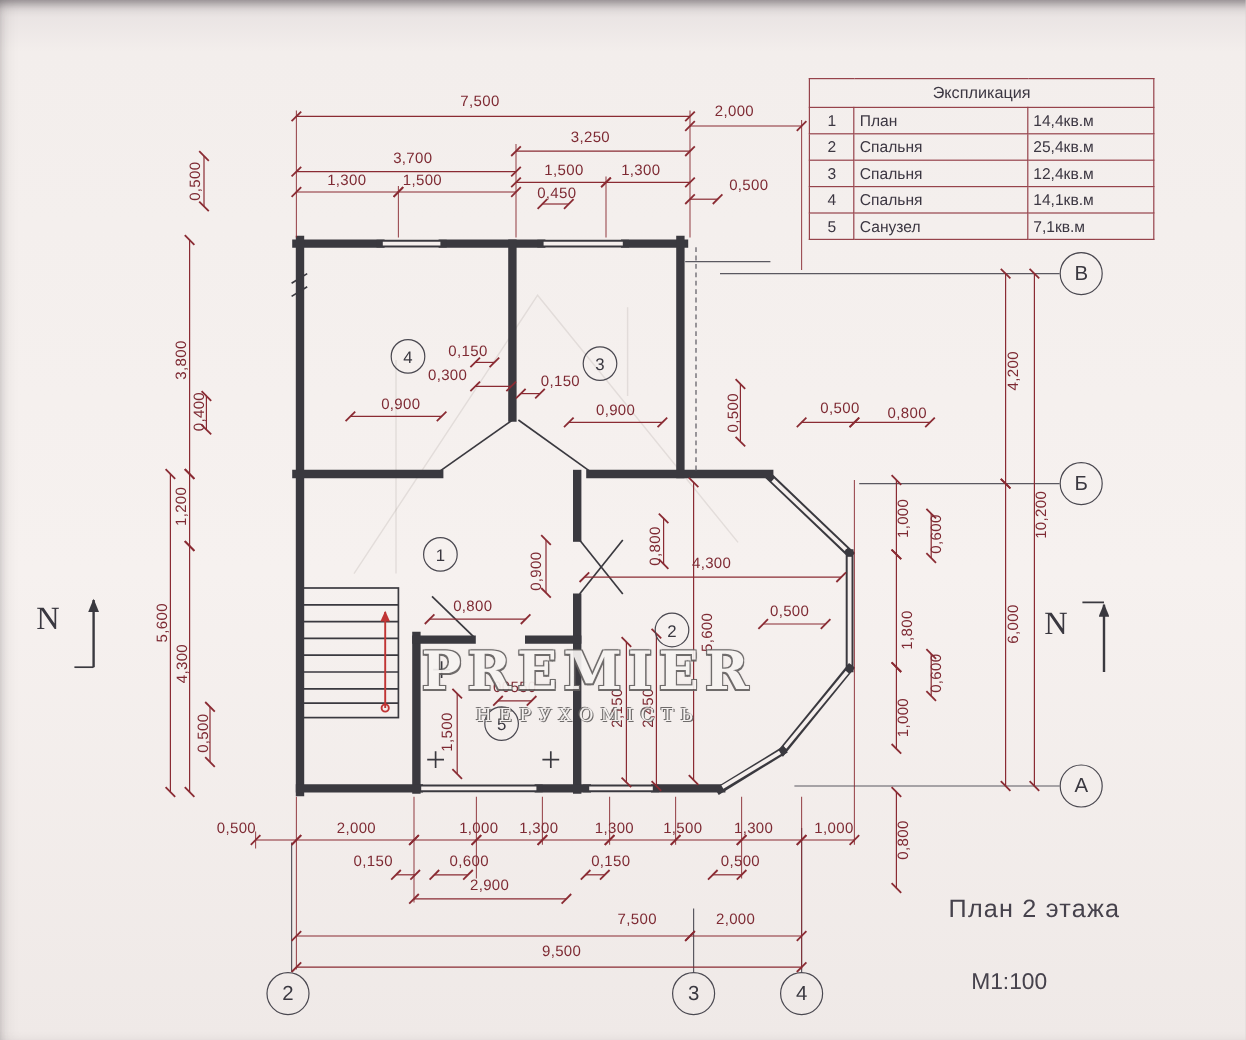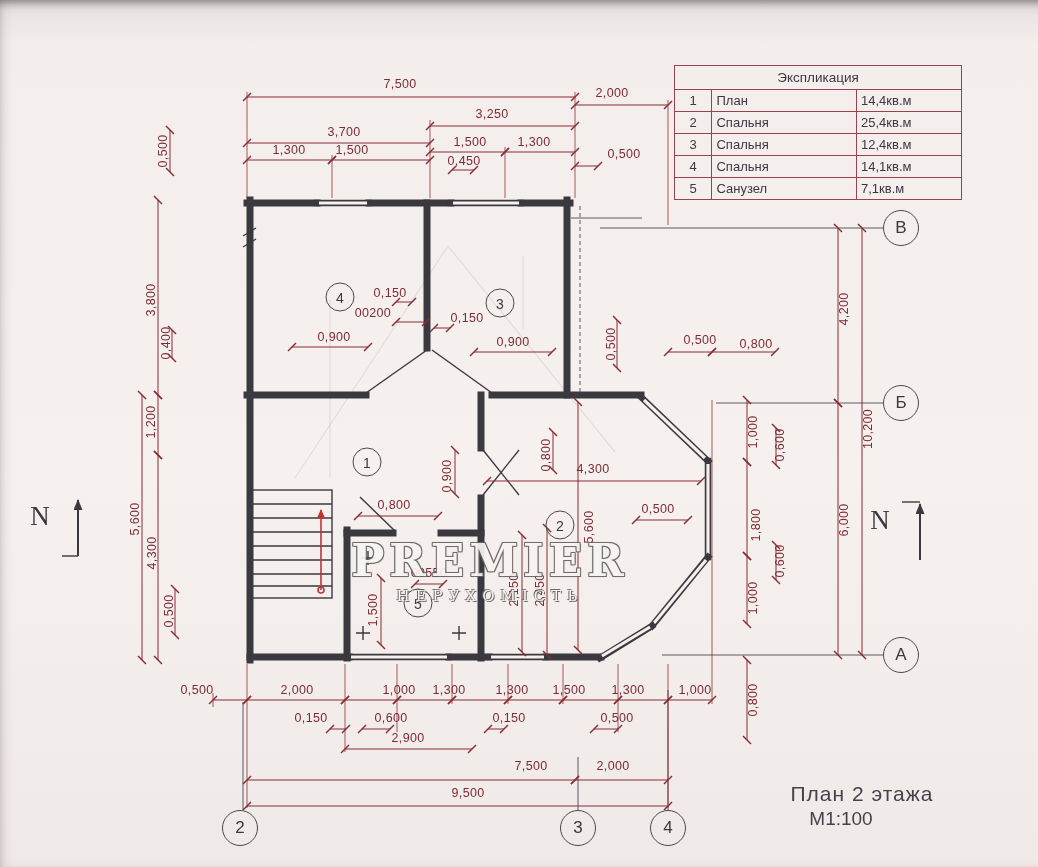--- a/index.html
+++ b/index.html
@@ -262,21 +262,21 @@
 <span class="lbl" style="left:756px;top:344px">0,800</span>
 <span class="lbl rot" style="left:753px;top:432px">1,000</span>
 <span class="lbl rot" style="left:780px;top:445px">0,600</span>
 <span class="lbl rot" style="left:756px;top:525px">1,800</span>
 <span class="lbl rot" style="left:780px;top:561px">0,600</span>
 <span class="lbl rot" style="left:753px;top:598px">1,000</span>
 <span class="lbl rot" style="left:753px;top:700px">0,800</span>
 <span class="lbl rot" style="left:611px;top:344px">0,500</span>
 
 <span class="lbl" style="left:390px;top:293px">0,150</span>
-<span class="lbl" style="left:373px;top:313px">00200</span>
+<span class="lbl" style="left:373px;top:313px">0,300</span>
 <span class="lbl" style="left:334px;top:337px">0,900</span>
 <span class="lbl" style="left:467px;top:318px">0,150</span>
 <span class="lbl" style="left:513px;top:342px">0,900</span>
 <span class="lbl" style="left:394px;top:505px">0,800</span>
 <span class="lbl rot" style="left:447px;top:476px">0,900</span>
 <span class="lbl rot" style="left:546px;top:455px">0,800</span>
 <span class="lbl" style="left:593px;top:469px">4,300</span>
 <span class="lbl rot" style="left:589px;top:527px">5,600</span>
 <span class="lbl" style="left:658px;top:509px">0,500</span>
 <span class="lbl rot" style="left:514px;top:590px">2,150</span>
@@ -313,21 +313,21 @@
 <div class="circle axis" style="left:240px;top:828px">2</div>
 <div class="circle axis" style="left:578px;top:828px">3</div>
 <div class="circle axis" style="left:668px;top:828px">4</div>
 
 <span class="north" style="left:40px;top:516px">N</span>
 <span class="north" style="left:880px;top:520px">N</span>
 
 <div class="wm" id="wm1" style="left:490px;top:560px">PREMIER</div>
 <div class="wm" id="wm2" style="left:490px;top:596px">НЕРУХОМІСТЬ</div>
 
-<span class="titletext" id="plan-title" style="left:862px;top:794px">План 2 этажа</span>
+<span class="titletext" id="plan-title" style="left:862px;top:758px">План 2 этажа</span>
 <span class="titletext" id="plan-scale" style="left:841px;top:819px">М1:100</span>
 
 <table id="explication">
   <tbody>
         <tr>
     <td class="hdr" colspan="3">Экспликация</td>
   </tr>
   <tr>
     <td class="cnum">1</td>
     <td class="cname">План</td>

